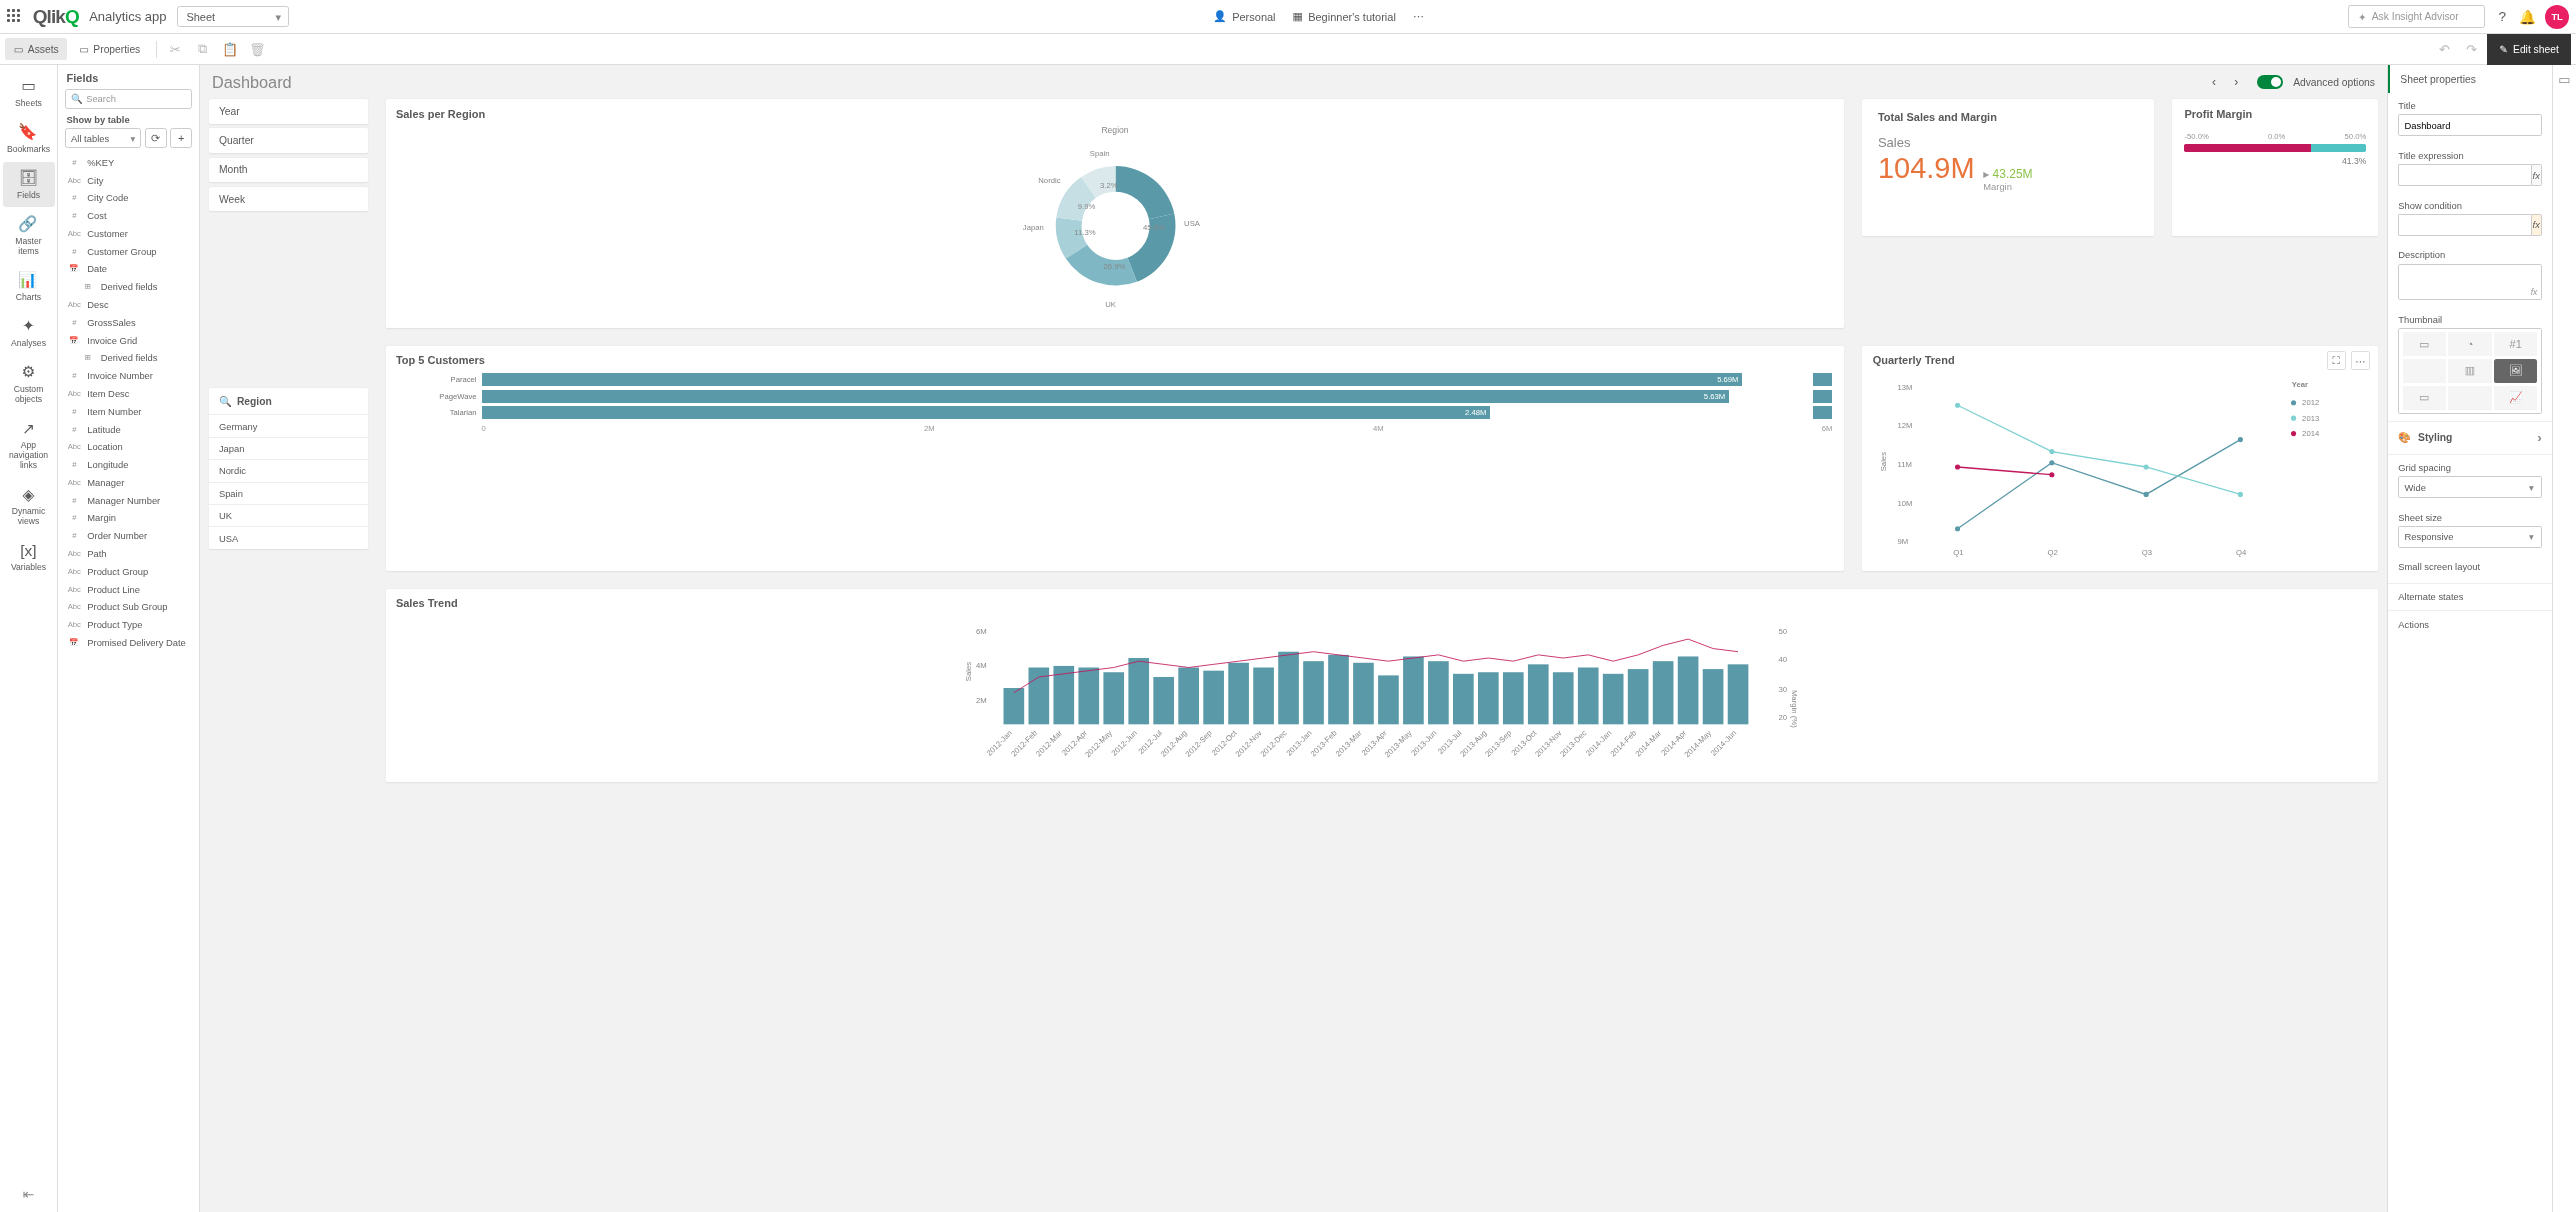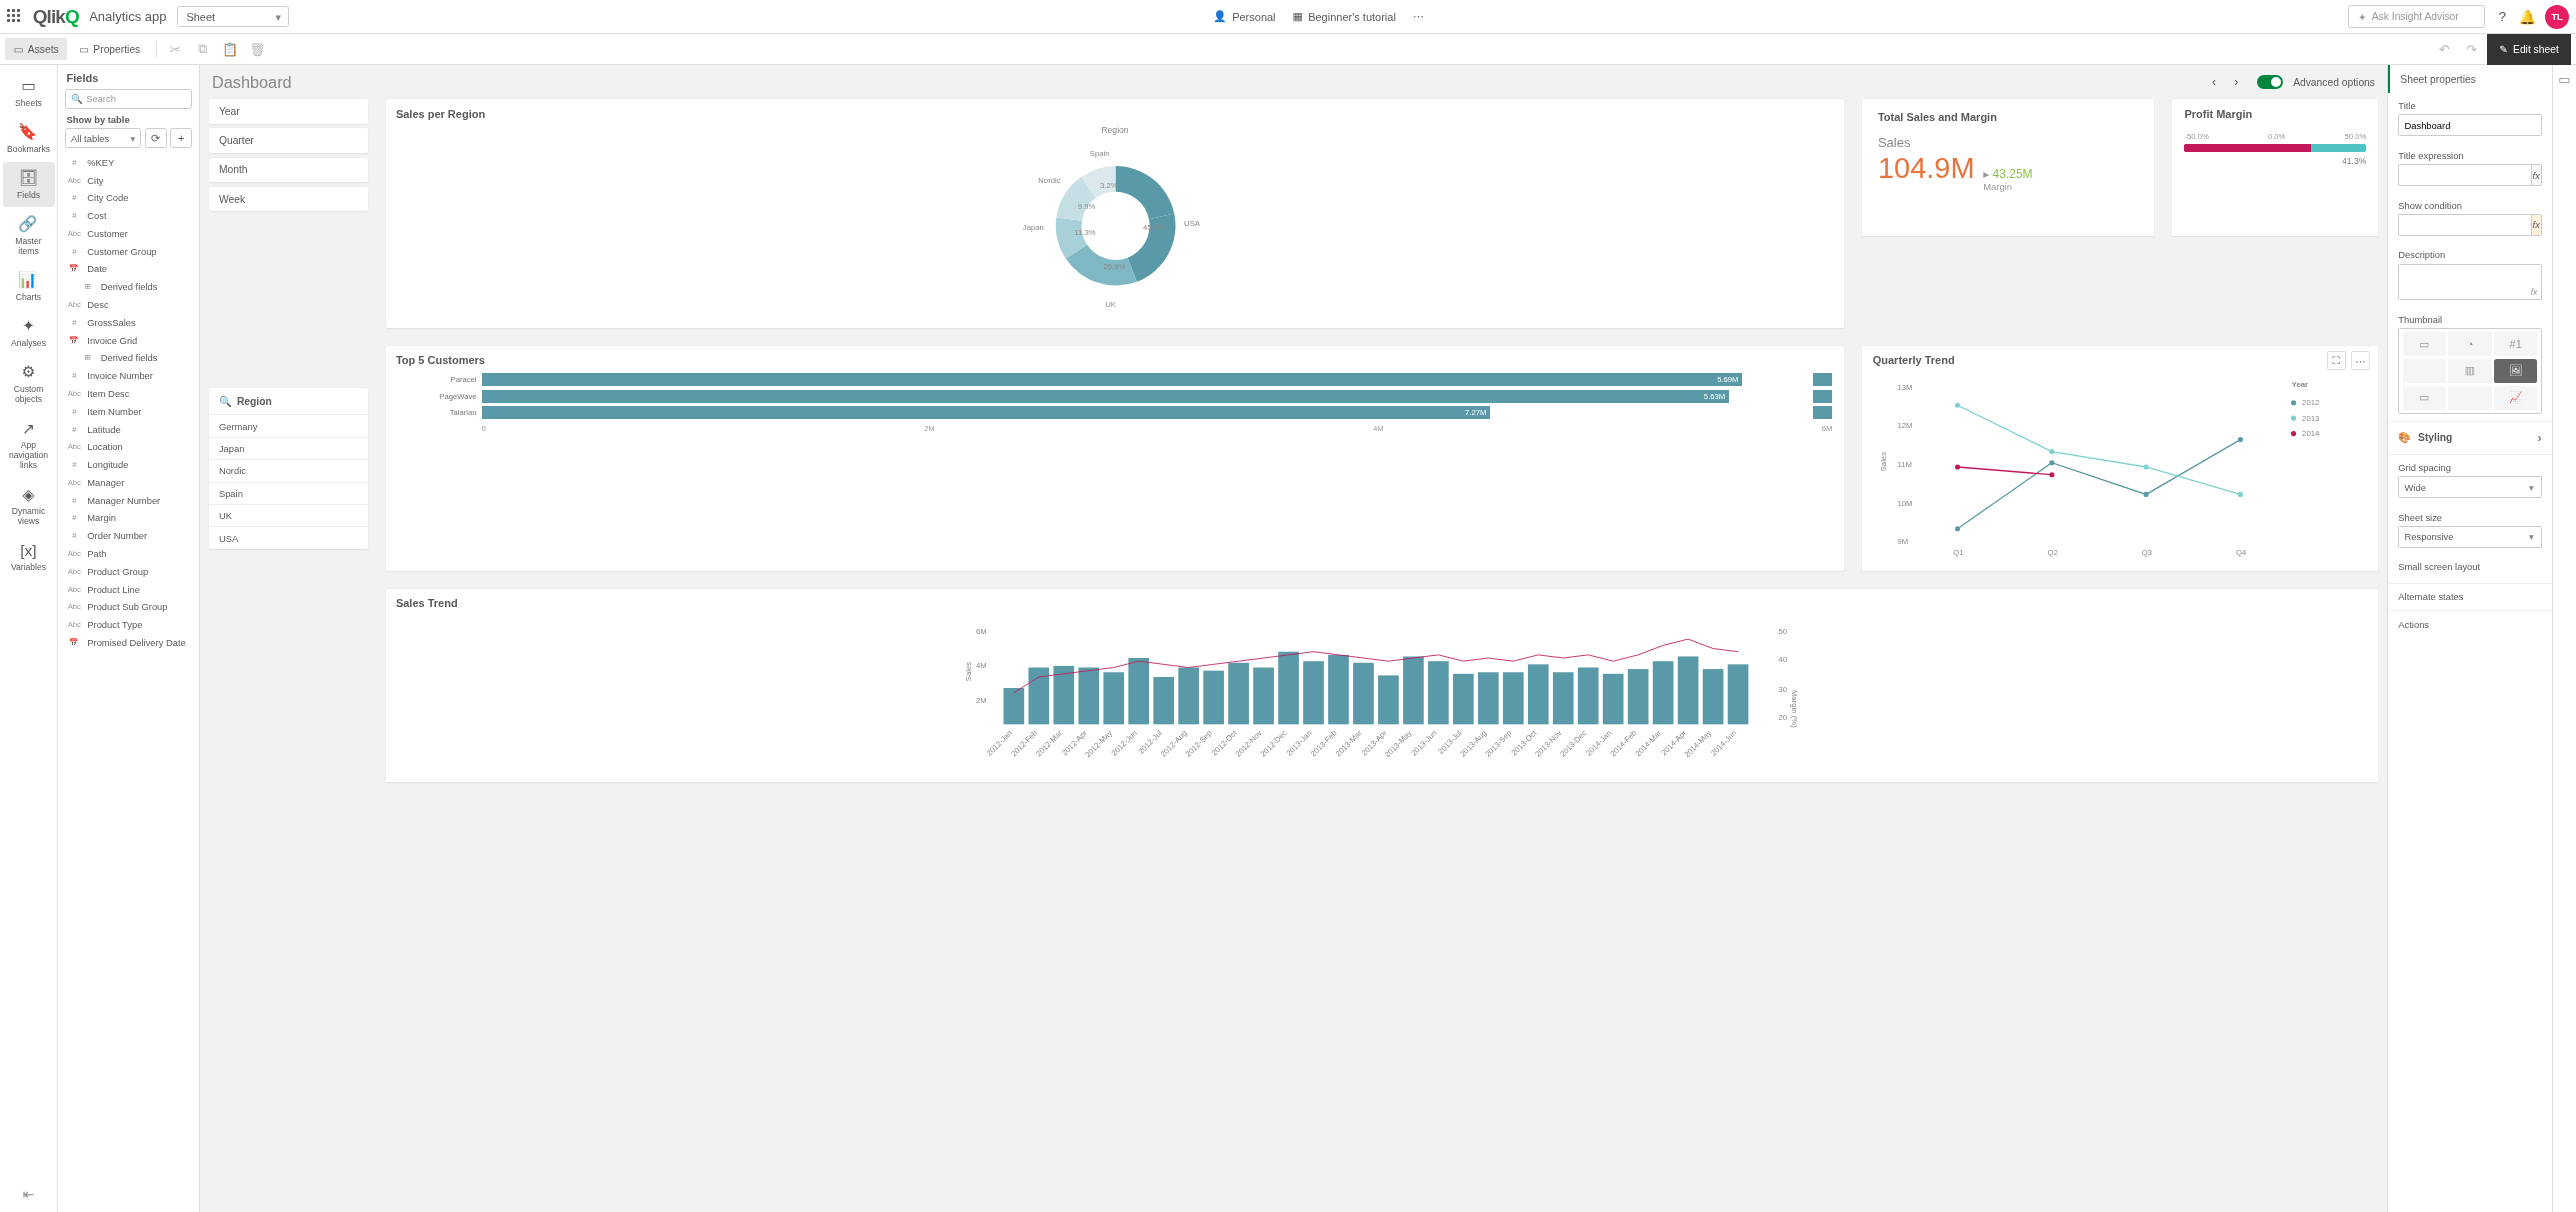--- a/index.html
+++ b/index.html
@@ -432,21 +432,21 @@
             <div class="hbar-row">
               <div class="hbar-label">PageWave</div>
               <div class="hbar-track">
                 <div class="hbar-fill" style="width:94%">5.63M</div>
               </div>
               <div class="hbar-mini"></div>
             </div>
             <div class="hbar-row">
               <div class="hbar-label">Talarian</div>
               <div class="hbar-track">
-                <div class="hbar-fill" style="width:76%">7.27M</div>
+                <div class="hbar-fill" style="width:76%">2.48M</div>
               </div>
               <div class="hbar-mini"></div>
             </div>
           </div>
         <div class="hbar-axis" id="top5-axis">
             <span>0</span>
             <span>2M</span>
             <span>4M</span>
             <span>6M</span>
           </div>

